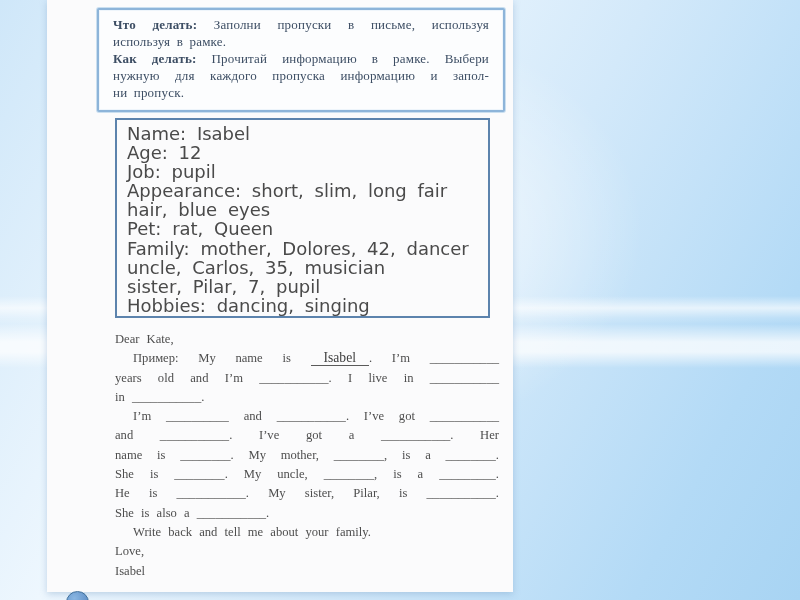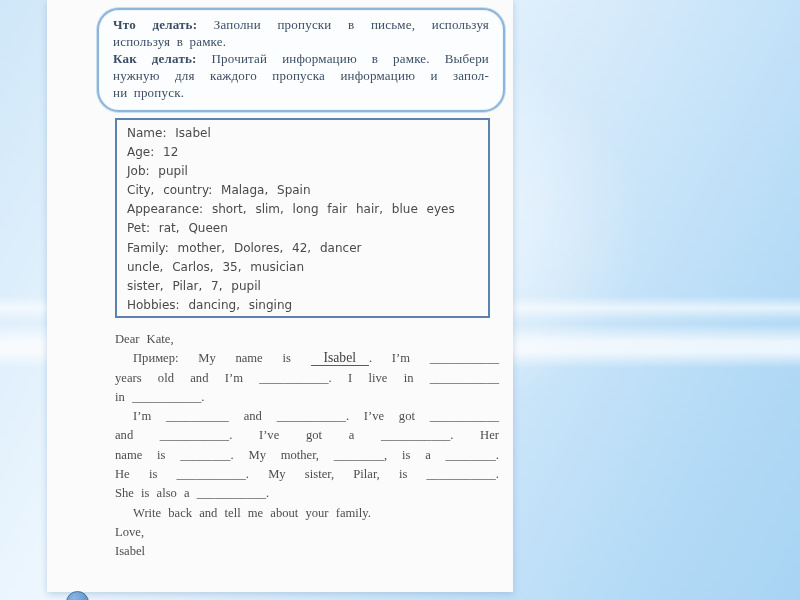--- a/index.html
+++ b/index.html
@@ -21,41 +21,41 @@
   .page{
     position:absolute; left:47px; top:0; width:466px; height:592px;
     background:#fbfbfc;
     box-shadow:0 2px 7px rgba(110,150,190,.38);
   }
   
   .instruction-box{
     position:absolute; left:50px; top:8px; width:408px;
     box-sizing:border-box;
     border:2px solid #8db4d9;
-    border-radius:22px;
+    border-radius:2px;
     box-shadow:inset 0 0 0 1px #eef5fb, 0 0 0 1px #cadff0;
     padding:7px 14px 8px 14px;
     background:#fcfdfe;
   }
   .instr-line{
     font-family:"Liberation Serif","DejaVu Serif",serif;
     font-size:13px; line-height:16.9px;
     color:#3d4e64; letter-spacing:.2px; word-spacing:3px;
   }
   .instr-line b{font-weight:bold;}
   
   .info-box{
     position:absolute; left:68px; top:118px; width:375px; height:200px;
     box-sizing:border-box;
     border:2px solid #5c83ad;
     padding:4px 10px;
     background:#fbfbfc;
   }
   .info-line{
-    font-size:12px; line-height:19.1px;
+    font-size:18px; line-height:19.1px;
     color:#4a4a4a; word-spacing:5px;
   }
   
   .letter{
     position:absolute; left:68px; top:330px; width:384px;
   }
   .letter-line{
     font-size:12.6px; line-height:19.3px;
     color:#4e4e4e; word-spacing:4px;
     white-space:normal;
@@ -90,37 +90,37 @@
         <div class="instr-line">используя в рамке.</div>
         <div class="instr-line justify"><b>Как делать:</b> Прочитай информацию в рамке. Выбери</div>
         <div class="instr-line justify">нужную для каждого пропуска информацию и запол-</div>
         <div class="instr-line">ни пропуск.</div>
       </div>
 
     <div class="info-box" id="info-box">
         <div class="info-line">Name: Isabel</div>
         <div class="info-line">Age: 12</div>
         <div class="info-line">Job: pupil</div>
-        <div class="info-line">City, country: Malaga, Spain</div>
         <div class="info-line">Appearance: short, slim, long fair hair, blue eyes</div>
         <div class="info-line">Pet: rat, Queen</div>
         <div class="info-line">Family: mother, Dolores, 42, dancer</div>
         <div class="info-line">uncle, Carlos, 35, musician</div>
         <div class="info-line">sister, Pilar, 7, pupil</div>
         <div class="info-line">Hobbies: dancing, singing</div>
       </div>
 
     <div class="letter" id="letter">
         <div class="letter-line">Dear Kate,</div>
         <div class="letter-line justify indent">Пример: My name is <span class="fill-word">Isabel</span>. I’m ___________</div>
         <div class="letter-line justify">years old and I’m ___________. I live in ___________</div>
         <div class="letter-line">in ___________.</div>
         <div class="letter-line justify indent">I’m __________ and ___________. I’ve got ___________</div>
         <div class="letter-line justify">and ___________. I’ve got a ___________. Her</div>
         <div class="letter-line justify">name is ________. My mother, ________, is a ________.</div>
+        <div class="letter-line justify">She is ________. My uncle, ________, is a _________.</div>
         <div class="letter-line justify">He is ___________. My sister, Pilar, is ___________.</div>
         <div class="letter-line">She is also a ___________.</div>
         <div class="letter-line indent">Write back and tell me about your family.</div>
         <div class="letter-line">Love,</div>
         <div class="letter-line">Isabel</div>
       </div>
 
   </div>
   <div class="bullet-circle"></div>
 </div>

